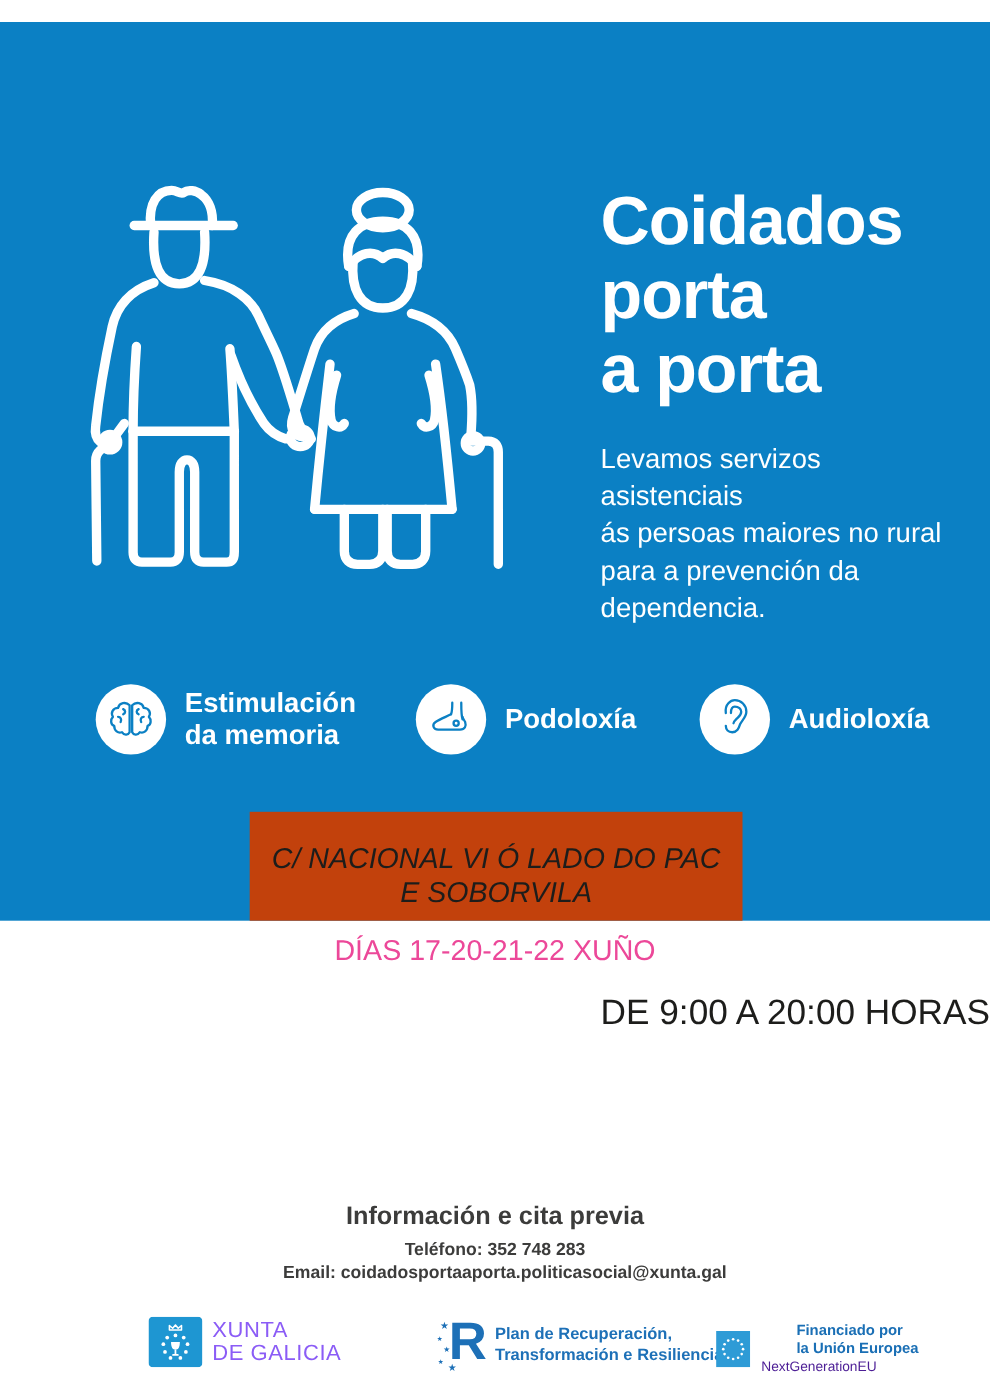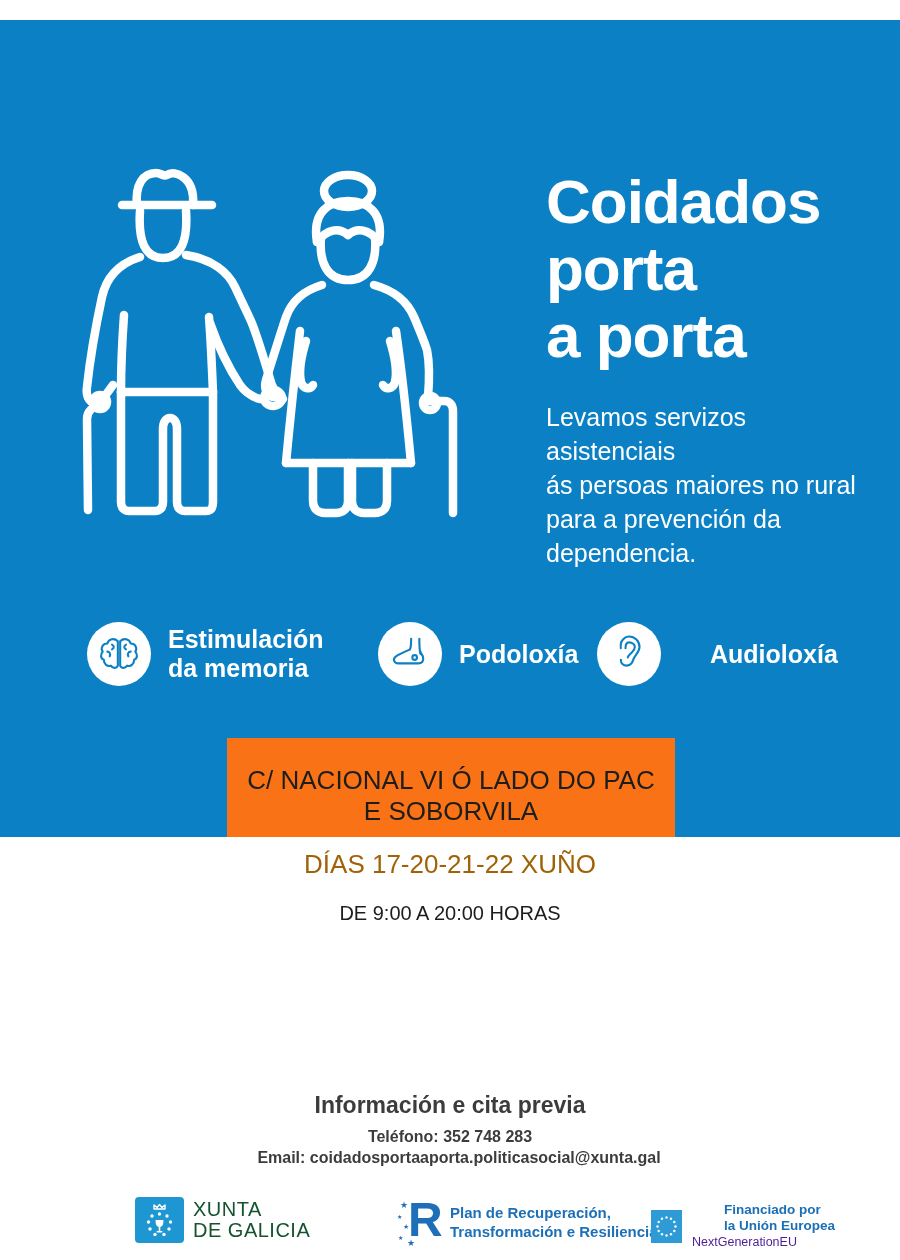--- a/index.html
+++ b/index.html
@@ -11,46 +11,46 @@
 
   .couple-art { position:absolute; left:60px; top:145px; width:420px; height:380px; }
 
   .title { position:absolute; left:546px; top:168px; width:340px;
            color:#ffffff; font-size:62px; font-weight:bold; line-height:67px;
            letter-spacing:-1px; white-space:pre-line; }
   .subtitle { position:absolute; left:546px; top:400px; width:330px;
               color:#ffffff; font-size:25px; line-height:34px; white-space:pre-line; }
 
   .service { position:absolute; top:622px; height:64px; display:flex; align-items:center; }
-  .service-1 { left:87px; } .service-2 { left:378px; } .service-3 { left:597px;gap:32px; }
+  .service-1 { left:87px; } .service-2 { left:378px; } .service-3 { left:636px; }
   .service-circle { width:64px; height:64px; border-radius:50%; background:#ffffff;
                     display:flex; align-items:center; justify-content:center; flex:0 0 auto; }
   .service-circle svg { width:42px; height:42px; }
   .service-label { margin-left:17px; color:#ffffff; font-size:25px; font-weight:bold;
                    line-height:29px; white-space:pre-line; }
 
-  .info-box { position:absolute; left:227px; top:738px; width:448px; height:99px; background:#f97316; }
+  .info-box { position:absolute; left:227px; top:738px; width:448px; height:99px; background:#c2410c;font-style:italic; }
   .location { position:absolute; left:0; top:27px; width:448px; text-align:center;
               color:#1d1d1b; font-size:26px; line-height:31px; white-space:pre-line; }
   .dates { position:absolute; left:0; top:849px; width:900px; text-align:center;
-           color:#a16207; font-size:26px; }
-  .hours { position:absolute; left:0; top:902px; width:900px; text-align:center;
-           color:#1d1d1b; font-size:20px; }
+           color:#ec4899; font-size:26px; }
+  .hours { position:absolute; left:0; top:902px; width:900px; text-align:right;
+           color:#1d1d1b; font-size:32px; }
 
   .contact { position:absolute; left:0; top:1092px; width:900px; text-align:center; color:#3c3c3b; }
   .contact-heading { font-size:23px; font-weight:bold; }
   .contact-phone { margin-top:9px; font-size:16px; font-weight:bold; }
   .contact-email { margin-top:3px; font-size:16px; font-weight:bold;padding-left:18px; }
 
   .footer { position:absolute; left:0; top:1190px; width:900px; height:62px; }
   .logo-group { position:absolute; display:flex; align-items:center; }
 
   .xunta-group { left:135px; top:7px; }
   .xunta-emblem { width:49px; height:46px; }
-  .xunta-text { margin-left:9px; color:#14532d; font-size:20px; line-height:21px; letter-spacing:0.5px; }
+  .xunta-text { margin-left:9px; color:#8b5cf6; font-size:20px; line-height:21px; letter-spacing:0.5px; }
 
   .plan-group { left:398px; top:6px; }
   .plan-mark { position:relative; width:46px; height:52px; flex:0 0 auto; }
   .plan-r { position:absolute; left:10px; top:-4px; color:#1d70b7; font-size:48px; font-weight:bold; }
   .plan-star { position:absolute; color:#1d70b7; }
   .ps1 { left:2px; top:4px;  font-size:9px; }
   .ps2 { left:-1px; top:17px; font-size:6px; }
   .ps3 { left:5px; top:27px; font-size:7px; }
   .ps4 { left:0px; top:38px; font-size:6px; }
   .ps5 { left:9px; top:42px; font-size:9px; }

